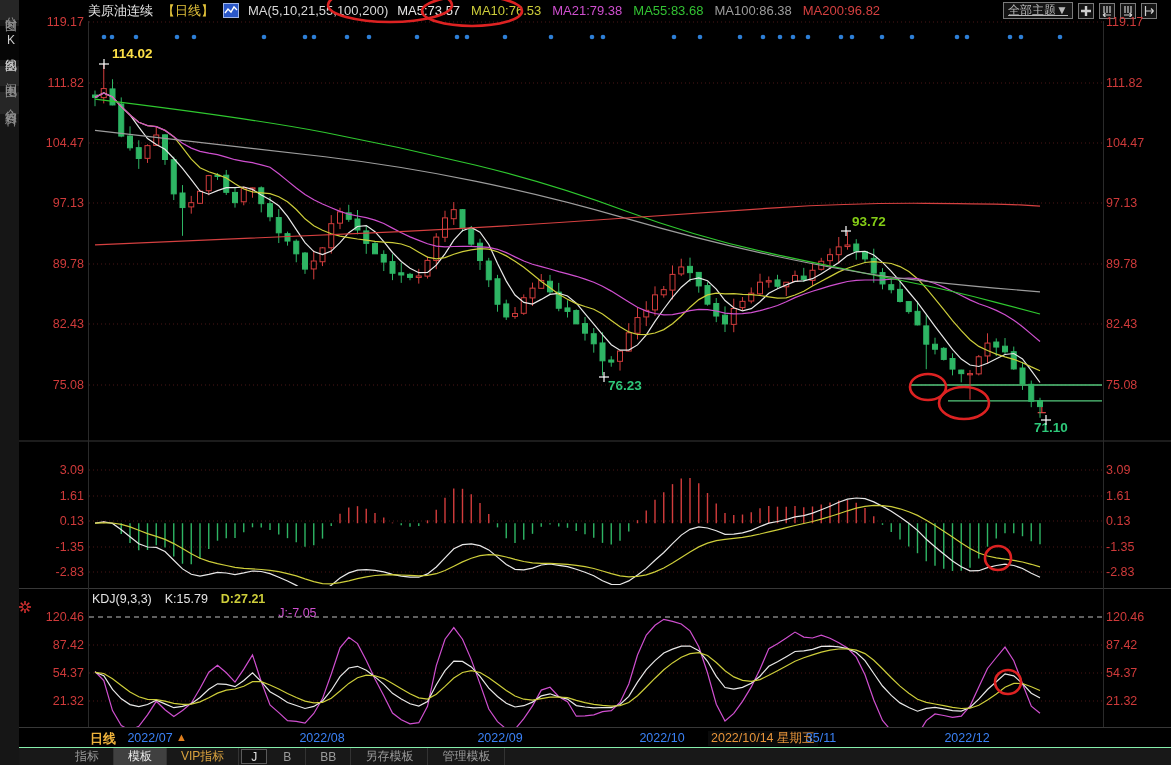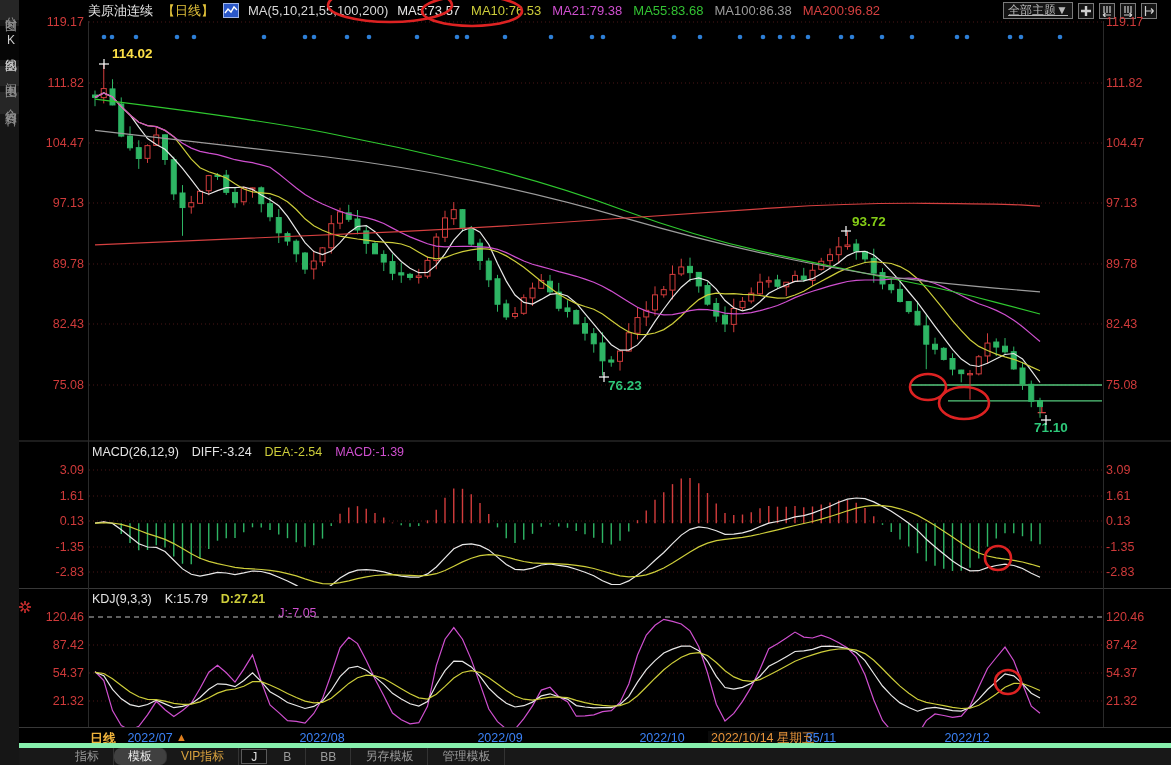--- a/index.html
+++ b/index.html
@@ -27,24 +27,24 @@
   #chart-svg{position:absolute;left:0;top:0;z-index:5;pointer-events:none;}
   #labels-layer{position:absolute;left:0;top:0;width:1171px;height:765px;z-index:3;}
   .axis-label{position:absolute;font-size:12.5px;color:#cf3a3a;height:14px;line-height:14px;}
   .ind-header{position:absolute;font-size:12.5px;display:flex;gap:13px;white-space:nowrap;}
   .anno{position:absolute;font-size:13.5px;font-weight:bold;}
   .date-label{position:absolute;top:731px;font-size:12.5px;color:#3b82f6;width:140px;text-align:center;height:15px;line-height:15px;}
   .date-label.hl{color:#e8953a;background:#0a0a0a;width:auto;padding:0 3px;}
   #period-lbl{position:absolute;left:90px;top:730px;font-size:13px;color:#f0b43c;font-weight:bold;z-index:4;}
   #period-arrow{position:absolute;left:176px;top:731px;font-size:11px;color:#e07f1e;z-index:4;}
   
-  #tabbar{position:absolute;left:19px;right:0;bottom:0;height:17px;background:#181818;border-top:5px solid #86efac;
+  #tabbar{position:absolute;left:19px;right:0;bottom:0;height:17px;background:#181818;border-top:1px solid #86efac;
           display:flex;align-items:stretch;padding-left:42px;z-index:4;font-size:12px;}
   .btab{display:flex;align-items:center;padding:0 14px;color:#9a9a9a;border-right:1px solid #333;cursor:pointer;}
-  .btab.selected{background:#404040;color:#e8e8e8;border-radius:7px;}
+  .btab.selected{background:#404040;color:#e8e8e8;}
   .btab.vip{color:#d8a13e;}
   .btab.boxed{background:#101010;border:1px solid #5a5a5a;color:#e0e0e0;margin:1px 2px;padding:0 9px;}
 </style>
 </head>
 <body>
 
 <div id="screen">
 
   <div id="sidebar">
       <div class="side-tab">分时图</div>
@@ -82,26 +82,20 @@
       </button>
       <button class="mini-btn">
         <svg width="12" height="12">
             <path d="M2.5 1v10M2.5 6h8m0 0L8 3.5M10.5 6 8 8.5" stroke="#cfcfcf" stroke-width="1.2" fill="none"></path>
           </svg>
       </button>
     </div>
   </div>
 
   <div id="labels-layer">
-    <div class="ind-header" id="macd-header" style="left:92px;top:445px;">
-      <span style="color:#e4e4e4">MACD(26,12,9)</span>
-      <span style="color: rgb(228, 228, 228);">DIFF:-3.24</span>
-      <span style="color: rgb(205, 205, 58);">DEA:-2.54</span>
-      <span style="color: rgb(207, 79, 207);">MACD:-1.39</span>
-    </div>
     <div class="ind-header" id="kdj-header" style="left:92px;top:592px;">
       <span style="color:#e4e4e4">KDJ(9,3,3)</span>
       <span style="color: rgb(228, 228, 228);">K:15.79</span>
       <span style="color: rgb(205, 205, 58); font-weight: bold;">D:27.21</span>
       <span style="color: rgb(207, 79, 207); margin-top: 14px;">J:-7.05</span>
     </div>
     <span id="period-lbl">日线</span>
     <span id="period-arrow">▲</span>
   <span class="date-label" style="left: 80px;">2022/07</span>
       <span class="date-label" style="left: 252px;">2022/08</span>

